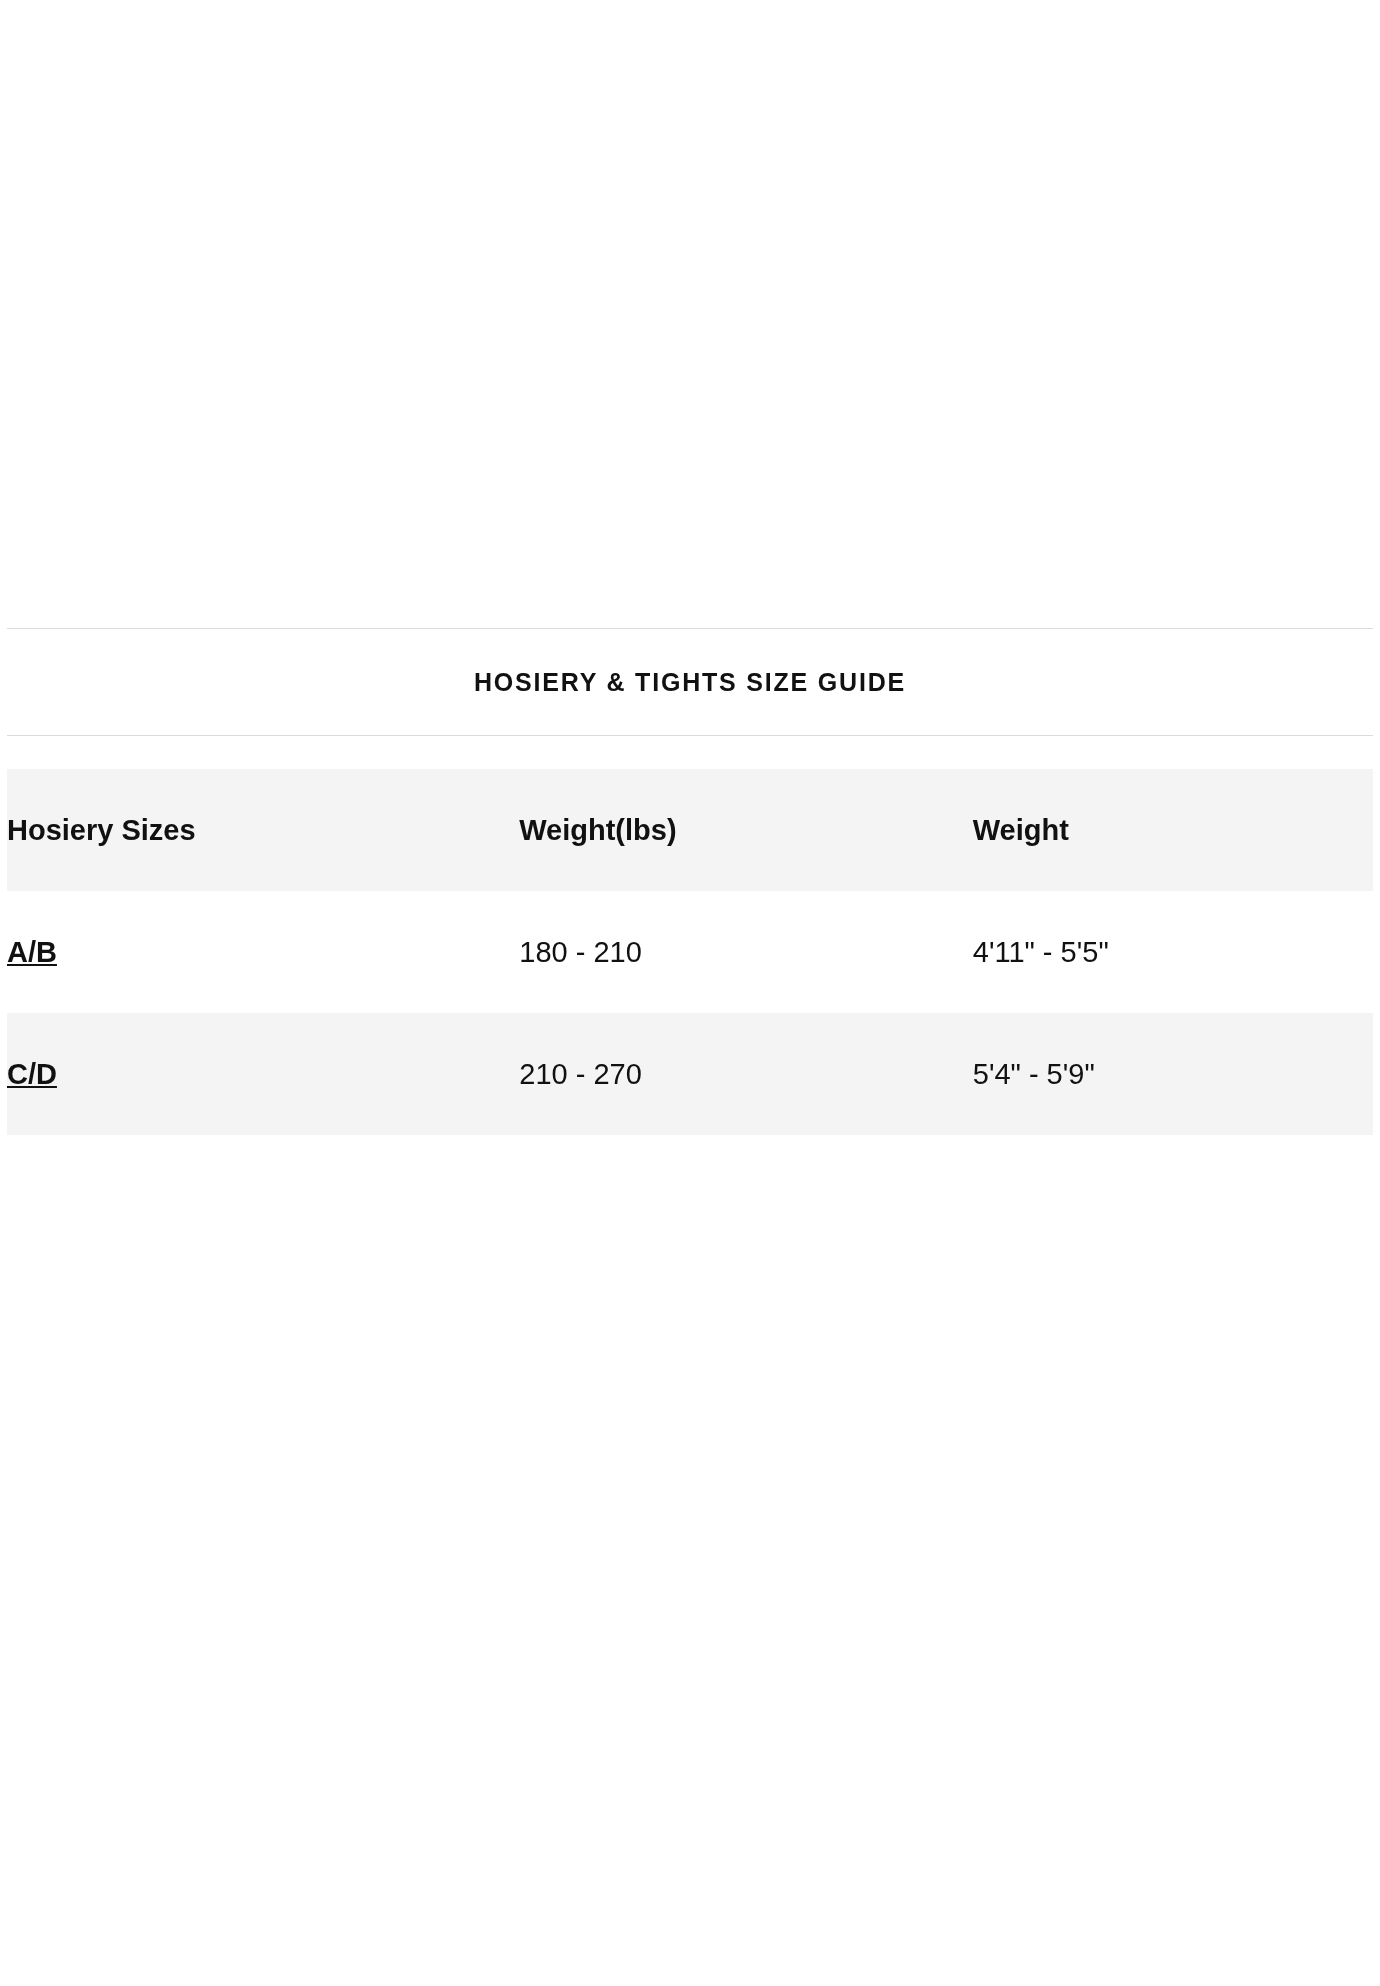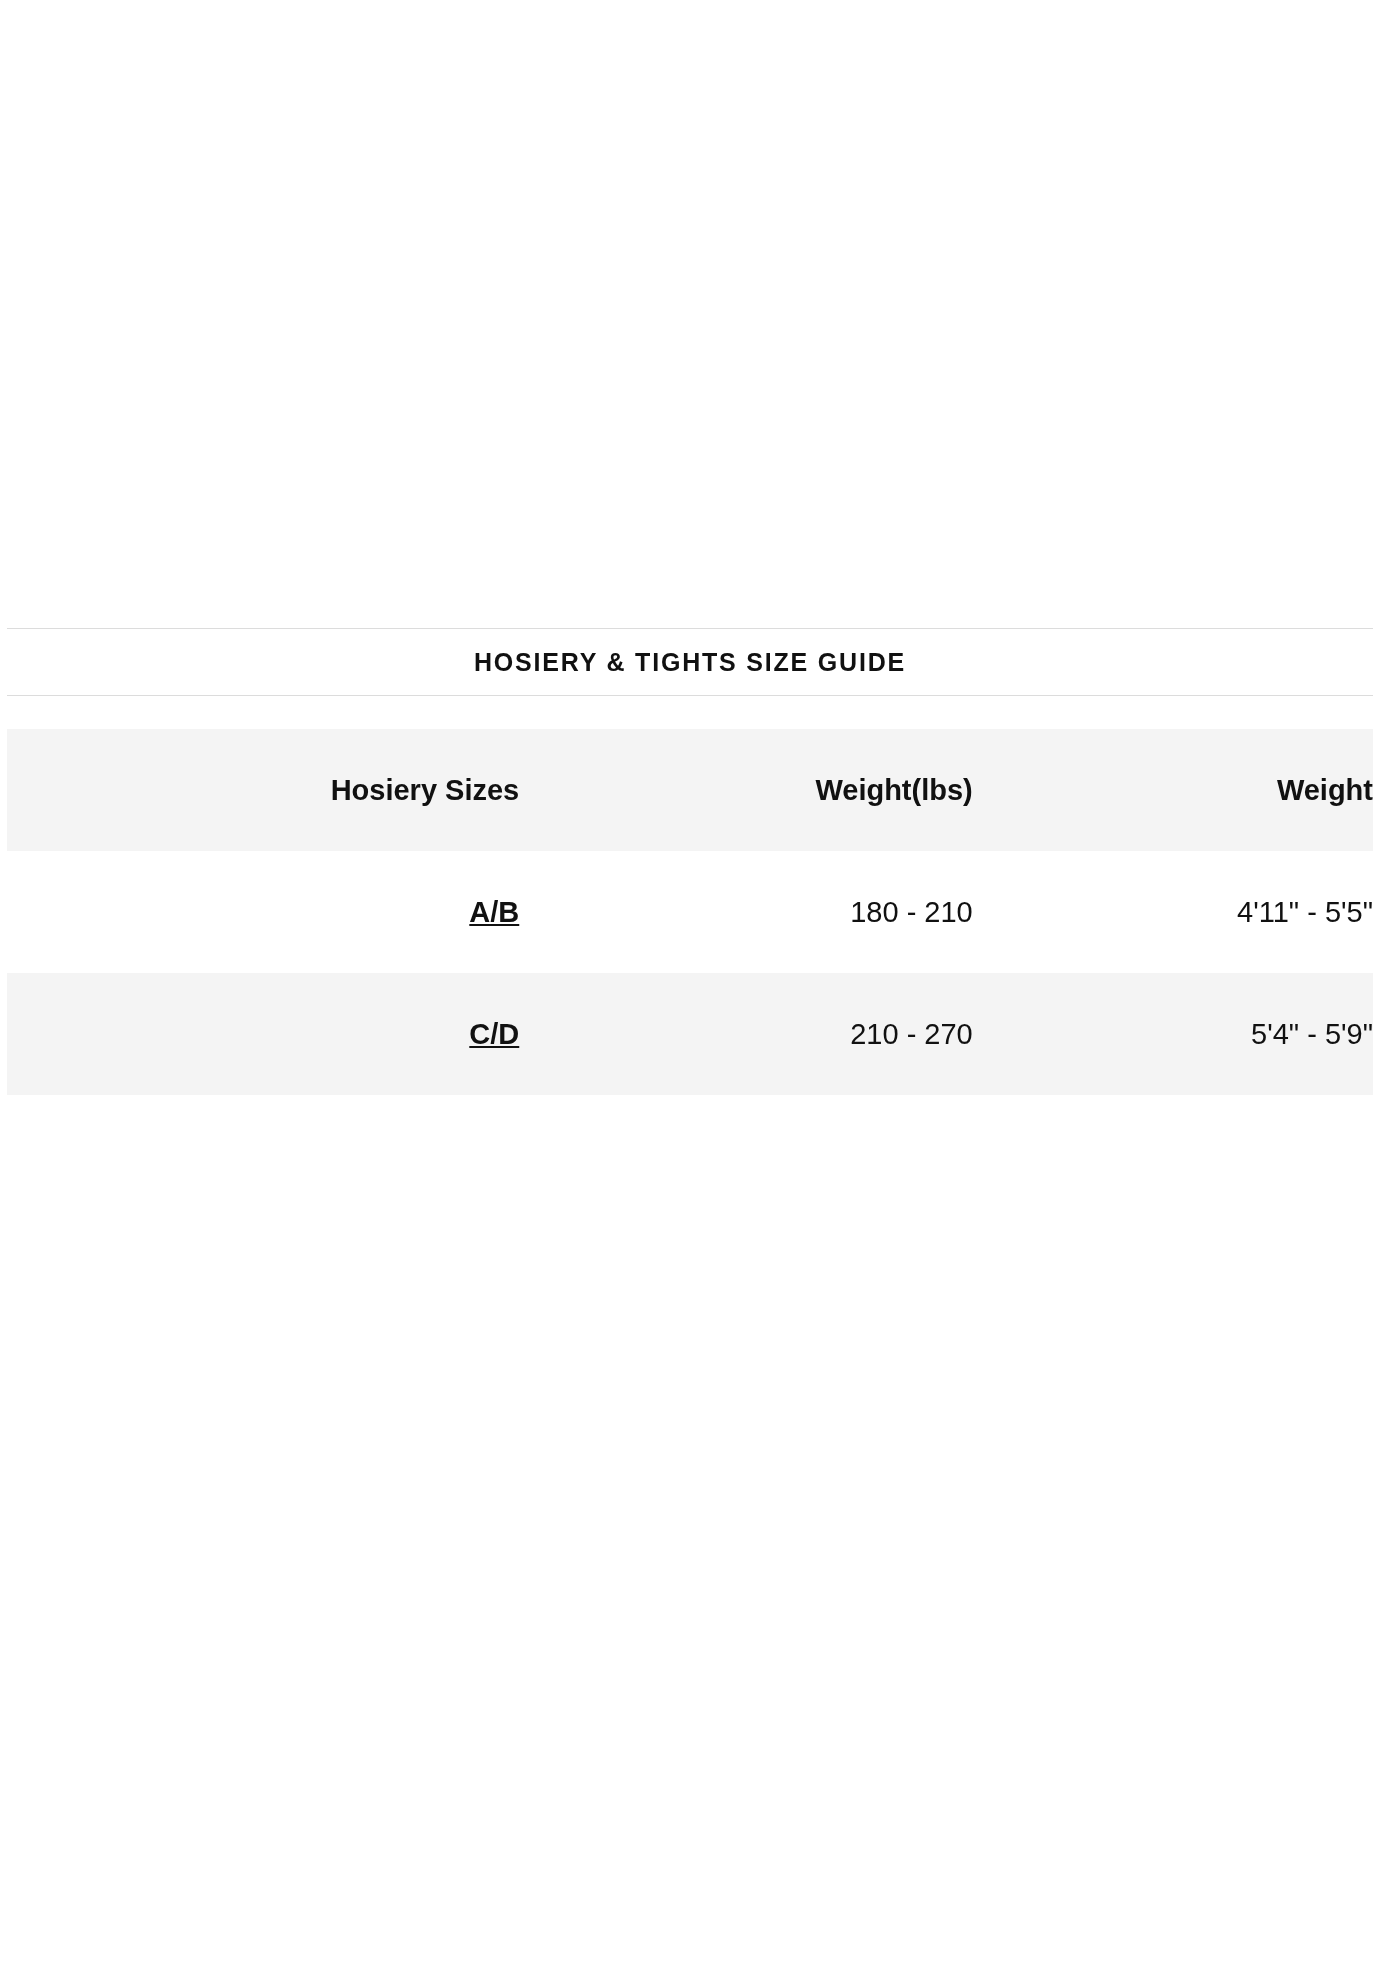--- a/index.html
+++ b/index.html
@@ -8,21 +8,21 @@
     width: 1380px;
     height: 1986px;
     font-family: "Liberation Sans", sans-serif;
     color: #111111;
     overflow: hidden;
     position: relative;
   }
   .spacer-top { height: 628px; }
   .title-bar {
     margin: 0 7px;
-    height: 68px;
+    height: 108px;
     border-top: 1px solid #dcdcdc;
     border-bottom: 1px solid #dcdcdc;
     display: flex;
     align-items: center;
     justify-content: center;
   }
   .title {
     font-size: 25px;
     font-weight: 700;
     letter-spacing: 1.8px;
@@ -31,21 +31,21 @@
   }
   table.size-table {
     width: calc(100% - 14px);
     margin: 33px 7px 0 7px;
     border-collapse: collapse;
     table-layout: fixed;
   }
   table.size-table th,
   table.size-table td {
     height: 122px;
-    text-align: right;
+    text-align: left;
     vertical-align: middle;
     font-size: 29px;
     font-weight: 400;
     color: #111111;
   }
   table.size-table th { font-weight: 700; }
   table.size-table td.bold { font-weight: 700; text-decoration: underline; }
   table.size-table thead tr { background: #f4f4f4; }
   table.size-table tbody tr:nth-child(even) { background: #f4f4f4; }
   table.size-table tbody tr:nth-child(odd) { background: #ffffff; }

